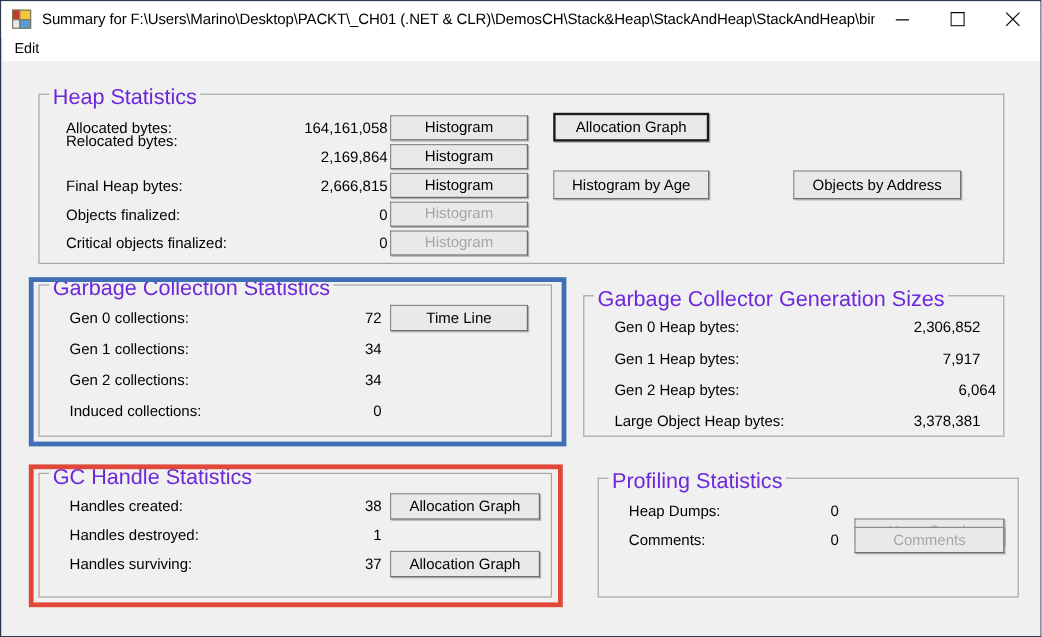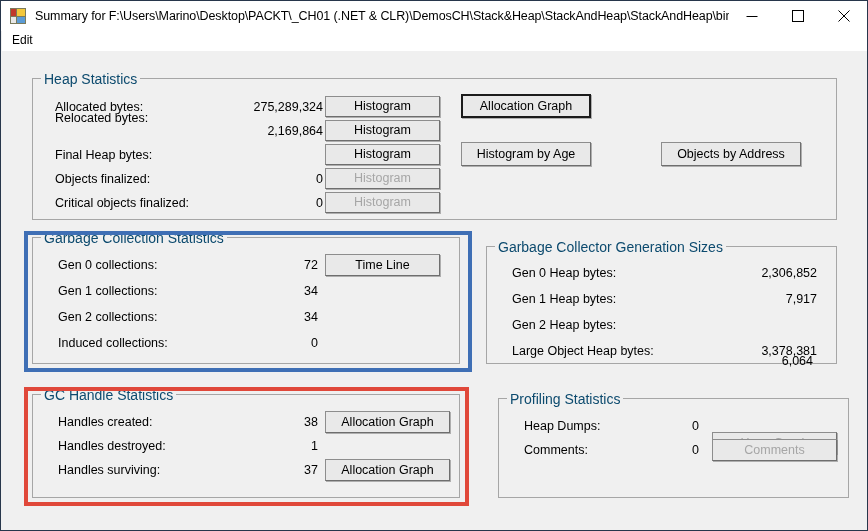--- a/index.html
+++ b/index.html
@@ -95,22 +95,22 @@
     box-sizing: border-box;
     border: 1px solid #a6a6a6;
     background: transparent;
   }
   .gb-title {
     position: absolute;
     top: -8px;
     left: 8px;
     background: #f0f0f0;
     padding: 0 3px 0 3px;
-    font-size: 14px;
-    color: #0c4a6e;
+    font-size: 18px;
+    color: #6d28d9;
     white-space: nowrap;
   }
   .stat-label {
     position: absolute;
     font-size: 12.5px;
     color: #000;
     white-space: nowrap;
   }
   .stat-value {
     position: absolute;
@@ -187,24 +187,25 @@
   <div id="menu-bar">
     <div class="menu-item">Edit</div>
   </div>
 
   <div id="client">
 
     <div class="groupbox" style="left:30px; top:27px; width:805px; height:142px;">
       <div class="gb-title">Heap Statistics</div>
 
       <div class="stat-label" style="left:22px; top:21px;">Allocated bytes:</div>
-      <div class="stat-value" style="left:130px; top:21px; width:160px;">275,289,324</div>
+      <div class="stat-value" style="left:130px; top:21px; width:160px;">164,161,058</div>
       <div class="stat-label" style="left:22px; top:32px;">Relocated bytes:</div>
       <div class="stat-value" style="left:130px; top:45px; width:160px;">2,169,864</div>
       <div class="stat-label" style="left:22px; top:69px;">Final Heap bytes:</div>
+      <div class="stat-value" style="left:130px; top:69px; width:160px;">2,666,815</div>
       <div class="stat-label" style="left:22px; top:93px;">Objects finalized:</div>
       <div class="stat-value" style="left:130px; top:93px; width:160px;">0</div>
       <div class="stat-label" style="left:22px; top:117px;">Critical objects finalized:</div>
       <div class="stat-value" style="left:130px; top:117px; width:160px;">0</div>
 
       <div class="btn" style="left:292px; top:17px; width:115px; height:21px;">Histogram</div>
       <div class="btn" style="left:292px; top:41px; width:115px; height:21px;">Histogram</div>
       <div class="btn" style="left:292px; top:65px; width:115px; height:21px;">Histogram</div>
       <div class="btn disabled" style="left:292px; top:89px; width:115px; height:21px;">Histogram</div>
       <div class="btn disabled" style="left:292px; top:113px; width:115px; height:21px;">Histogram</div>
@@ -230,21 +231,21 @@
     </div>
 
     <div class="groupbox" style="left:484px; top:195px; width:351px; height:118px;">
       <div class="gb-title">Garbage Collector Generation Sizes</div>
 
       <div class="stat-label" style="left:25px; top:19px;">Gen 0 Heap bytes:</div>
       <div class="stat-value" style="left:175px; top:19px; width:155px;">2,306,852</div>
       <div class="stat-label" style="left:25px; top:45px;">Gen 1 Heap bytes:</div>
       <div class="stat-value" style="left:175px; top:45px; width:155px;">7,917</div>
       <div class="stat-label" style="left:25px; top:71px;">Gen 2 Heap bytes:</div>
-      <div class="stat-value" style="left:171px; top:71px; width:155px;margin-top:36px;">6,064</div>
+      <div class="stat-value" style="left:188px; top:71px; width:155px;">6,064</div>
       <div class="stat-label" style="left:25px; top:97px;">Large Object Heap bytes:</div>
       <div class="stat-value" style="left:175px; top:97px; width:155px;">3,378,381</div>
     </div>
 
     <div class="groupbox" style="left:30px; top:343px; width:428px; height:104px;">
       <div class="gb-title">GC Handle Statistics</div>
 
       <div class="stat-label" style="left:25px; top:20px;">Handles created:</div>
       <div class="stat-value" style="left:160px; top:20px; width:125px;">38</div>
       <div class="stat-label" style="left:25px; top:44px;">Handles destroyed:</div>

